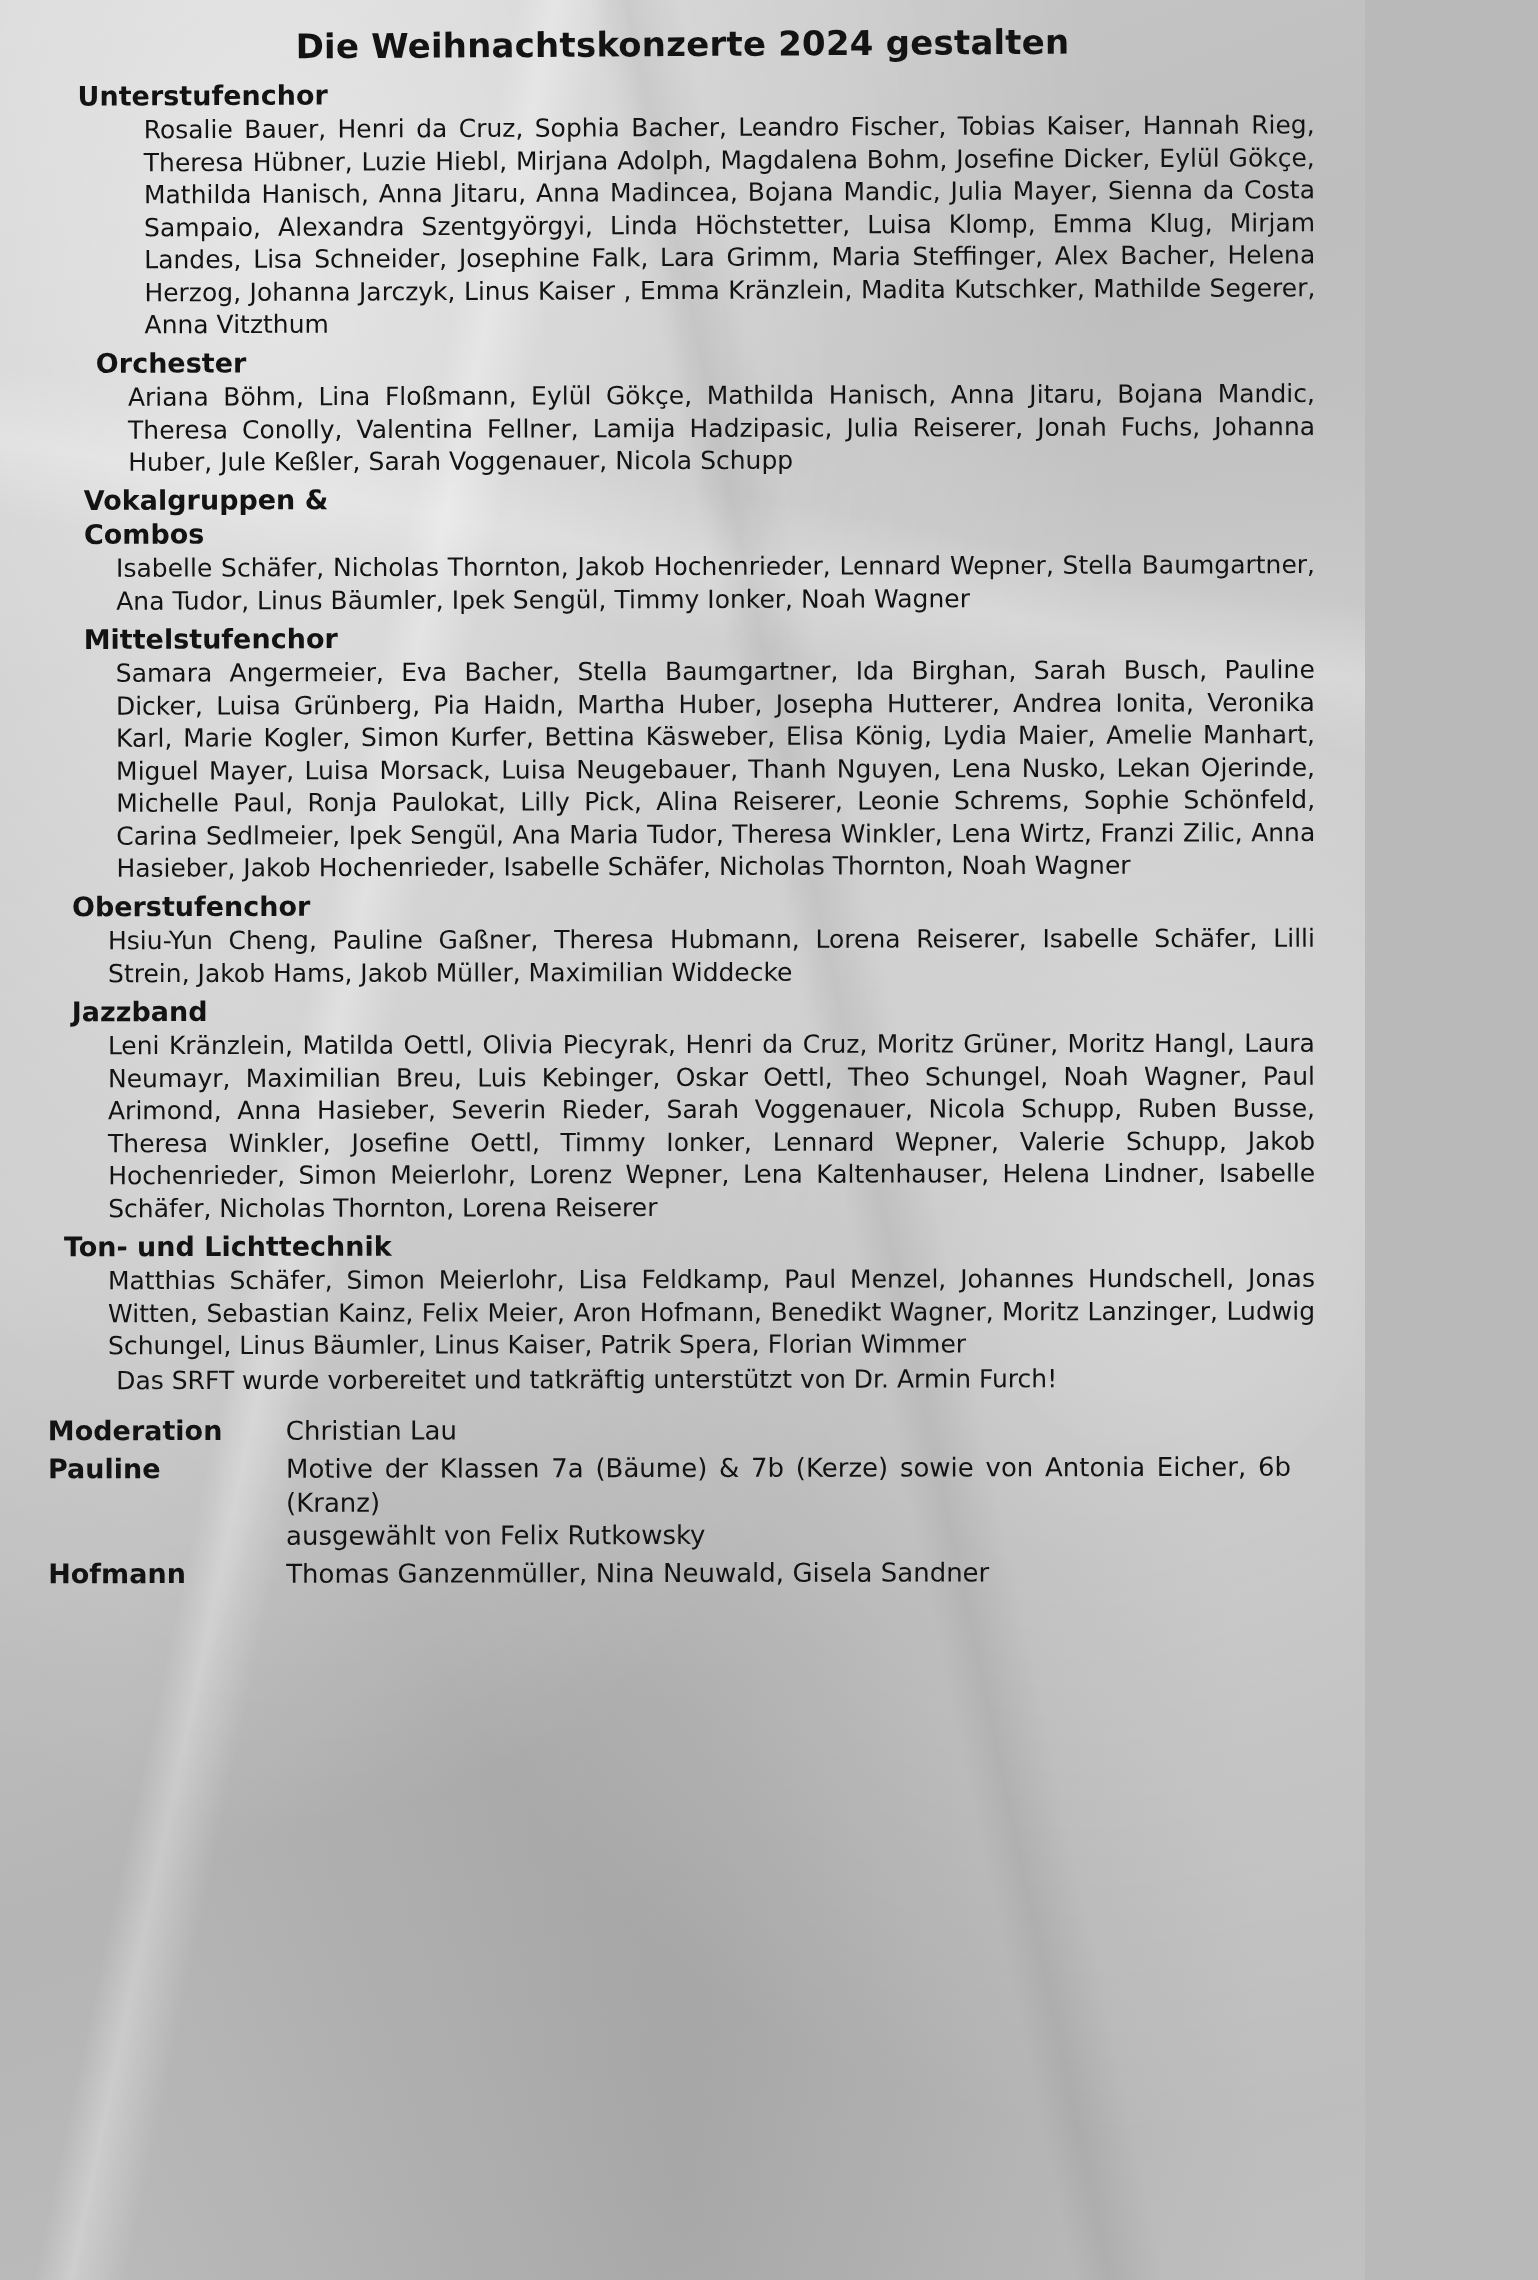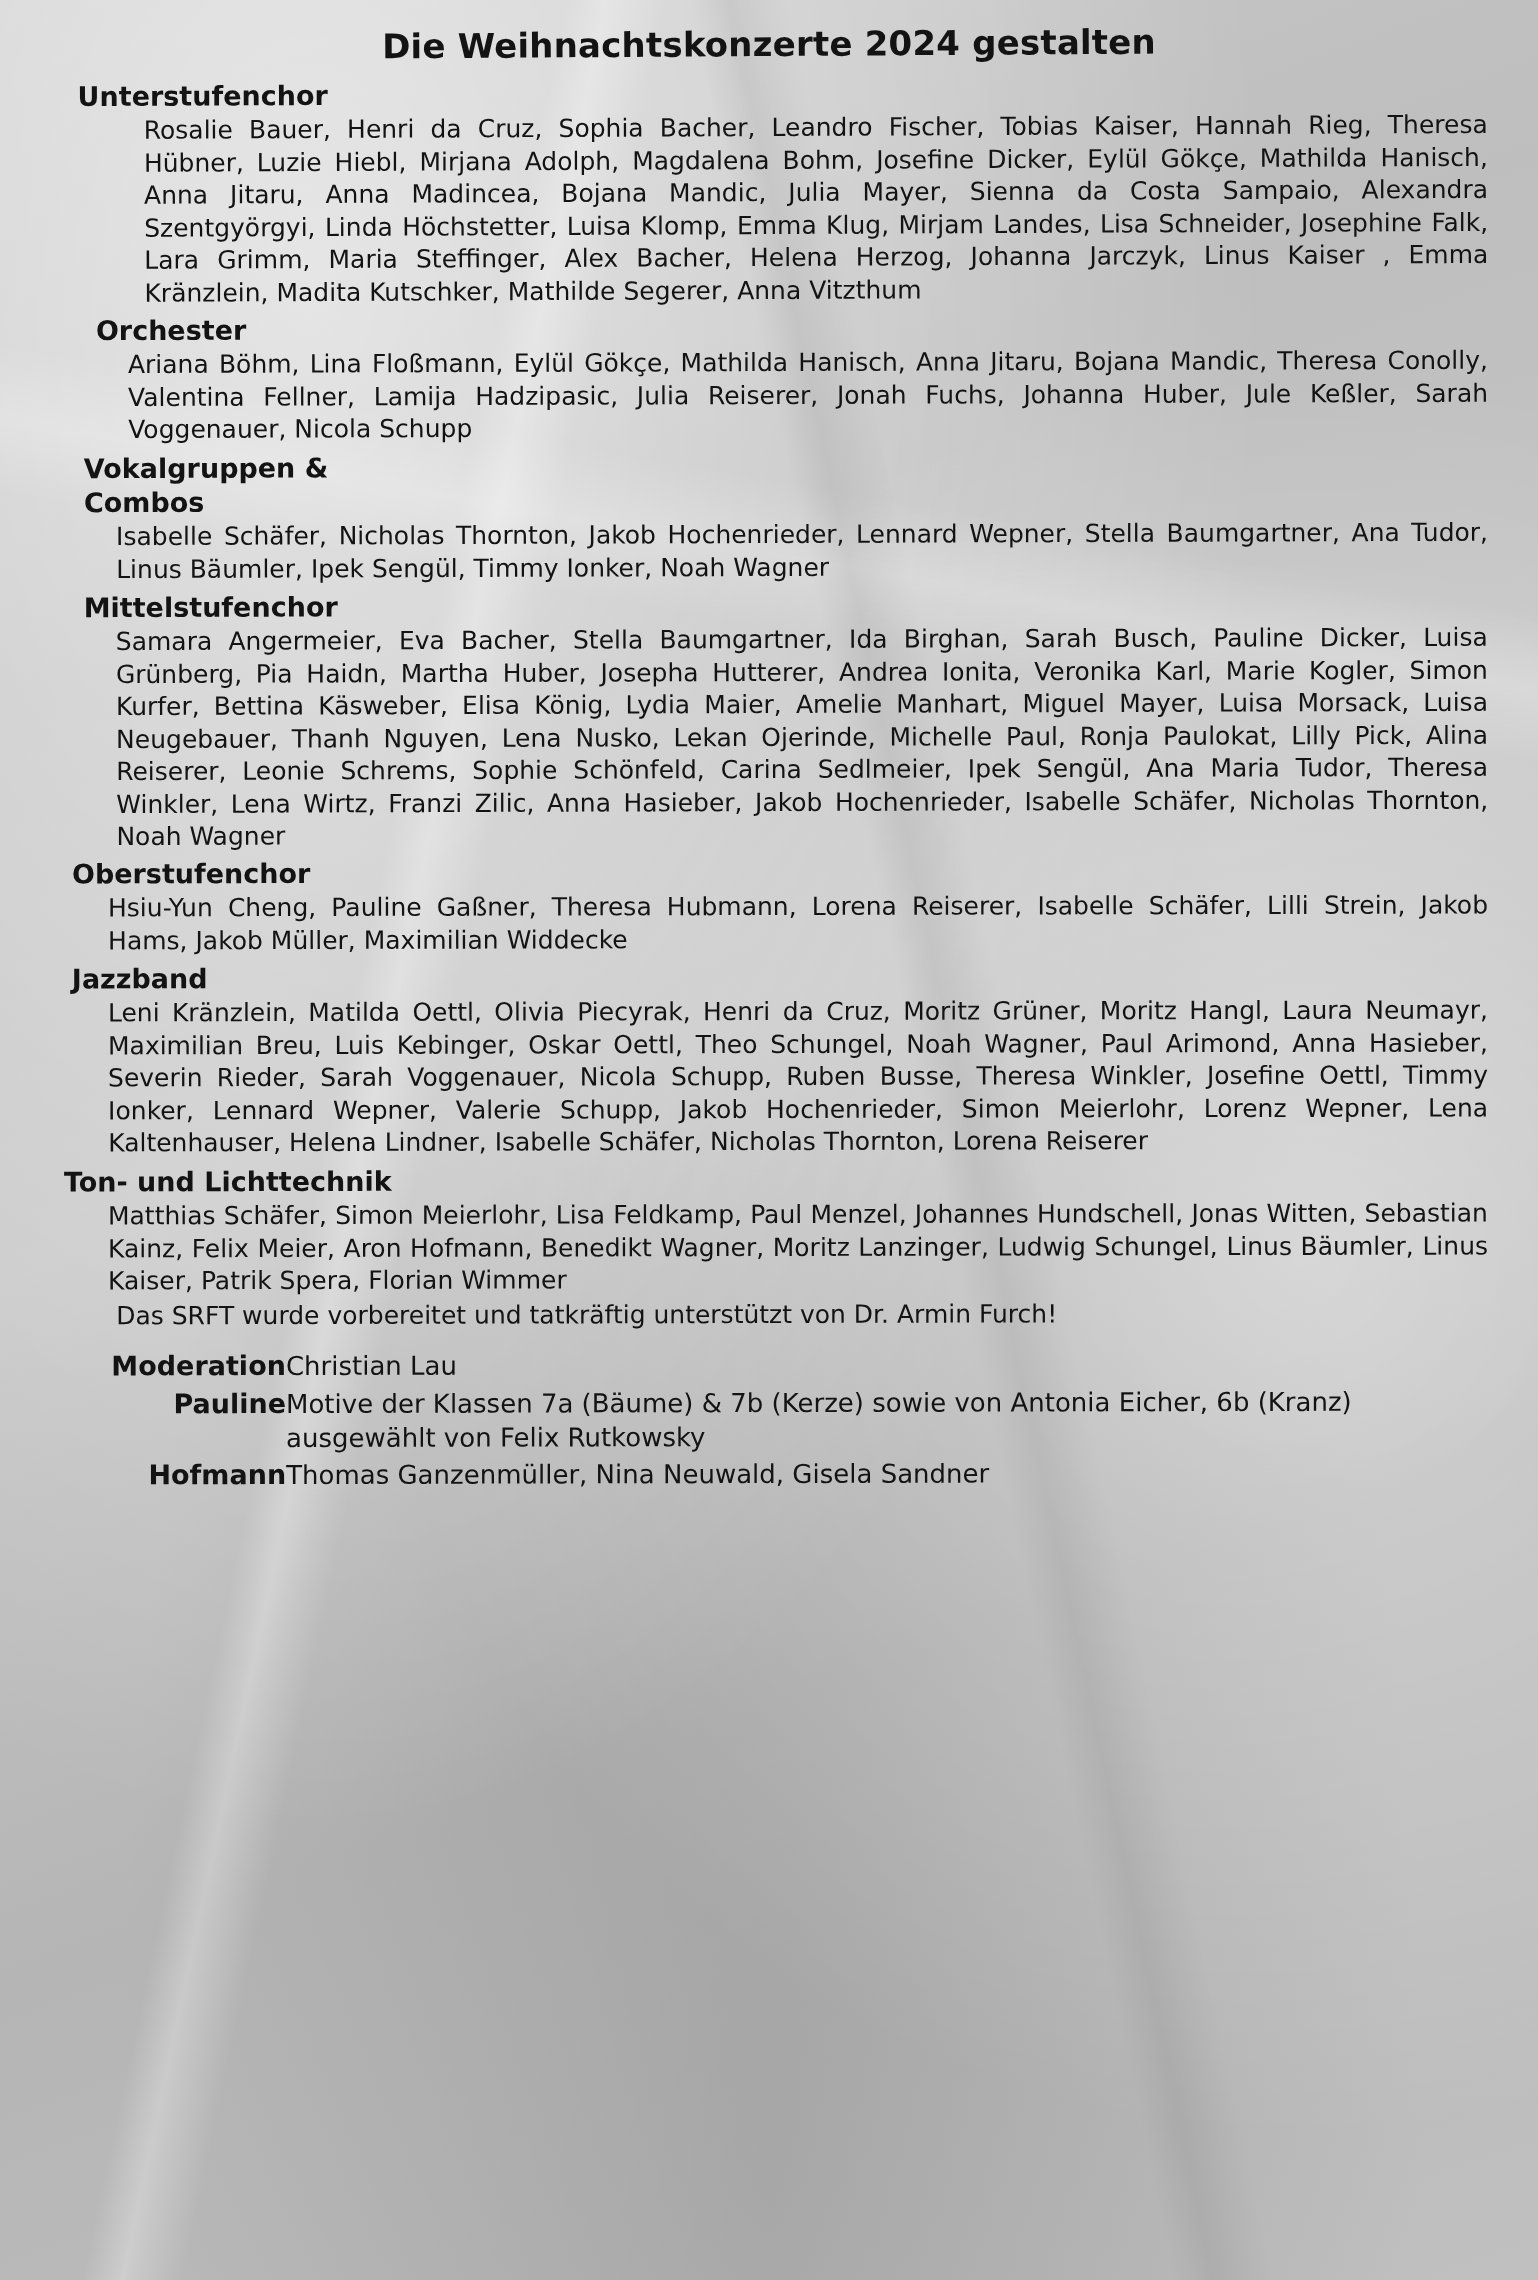--- a/index.html
+++ b/index.html
@@ -8,21 +8,21 @@
   }
   body {
     width: 1538px;
     height: 2280px;
     background: #b9b9b9;
     font-family: "DejaVu Sans", sans-serif;
     overflow: hidden;
   }
   .page {
     position: relative;
-    width: 1538px;
+    width: 1365px;
     height: 2280px;
     background:
       radial-gradient(ellipse at 20% 12%, rgba(255,255,255,0.55) 0%, rgba(255,255,255,0) 55%),
       radial-gradient(ellipse at 85% 55%, rgba(255,255,255,0.40) 0%, rgba(255,255,255,0) 50%),
       radial-gradient(ellipse at 50% 95%, rgba(120,120,120,0.30) 0%, rgba(255,255,255,0) 60%),
       linear-gradient(160deg, #c8c8c8 0%, #bdbdbd 25%, #c4c4c4 45%, #b4b4b4 70%, #bfbfbf 100%);
     box-sizing: border-box;
     padding: 18px 34px 0 34px;
     color: #151515;
     filter: contrast(1.02);
@@ -87,21 +87,20 @@
     align-items: flex-start;
     margin-bottom: 4px;
   }
   .credit-label {
     font-weight: bold;
     font-size: 27px;
     width: 252px;
     flex: 0 0 252px;
     padding-left: 14px;
     box-sizing: border-box;
-    text-align: right;
   }
   .credit-value {
     font-size: 26px;
     line-height: 1.30;
     flex: 1 1 auto;
     text-align: justify;
     padding-right: 40px;
   }
   .credit-value .sub {
     display: block;

